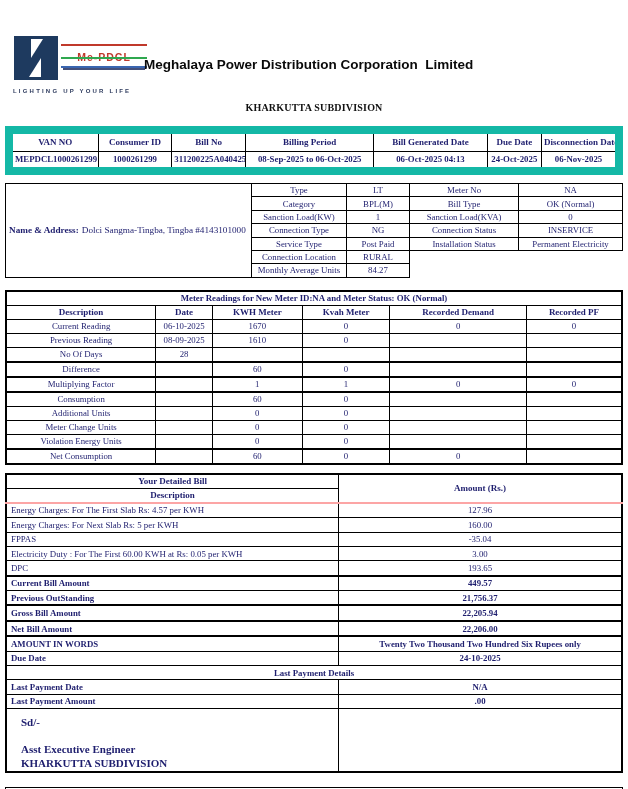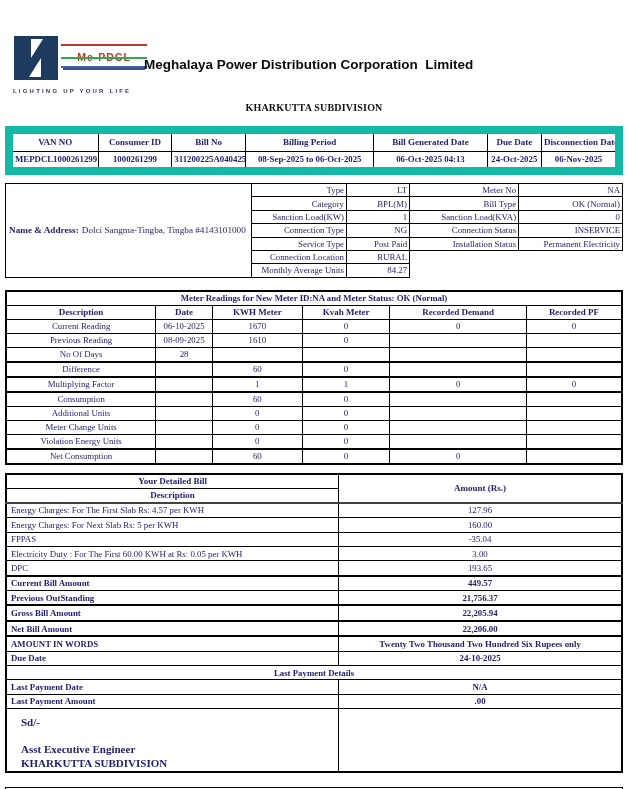--- a/index.html
+++ b/index.html
@@ -37,32 +37,32 @@
   .t-summary th{height:17px;font-size:9px;font-weight:bold;}
   .t-summary td{height:15px;font-weight:bold;}
   
   .account{display:flex;margin-top:8px;align-items:stretch;}
   .namebox{
     width:247px;box-sizing:border-box;border:1px solid #000;display:flex;
     align-items:center;padding-left:3px;font-size:9.2px;
   }
   .namebox .lbl{font-weight:bold;margin-right:3px;white-space:nowrap;}
   .t-account{width:372px;margin-left:-1px;}
-  .t-account td{height:12.4px;text-align:right;}
+  .t-account td{height:12.4px;}
   td.ghost{border:none;}
   
   .t-meter{border:2px solid #000;margin-top:12px;padding-left:45px;}
   .t-meter .ttl{font-weight:bold;font-size:8.8px;height:13px;}
   .t-meter th{font-weight:bold;font-size:9px;height:13px;}
   tr.tt>td{border-top:2px solid #000;}
   tr.b>td{font-weight:bold;}
   
   .t-bill{border:2px solid #000;margin-top:8px;}
   .t-bill thead td{font-weight:bold;font-size:9px;height:13px;}
-  .t-bill thead{border-bottom:2px solid #404040;}
+  .t-bill thead{border-bottom:2px solid #fca5a5;}
   td.al{text-align:left;padding-left:4px;}
   .t-bill td{height:13.4px;}
   tr.span-row>td{font-weight:bold;}
   tr.sig>td{height:56px;vertical-align:top;text-align:left;padding:6px 0 0 14px;font-weight:bold;font-size:11px;line-height:1.3;}
   .sig-gap{height:12px;}
   
   .save-box{
     margin:14px 5px 0 5px;border:1.5px solid #000;font-weight:bold;
     font-size:11px;height:14px;line-height:14px;color:#1e1e6e;
   }

